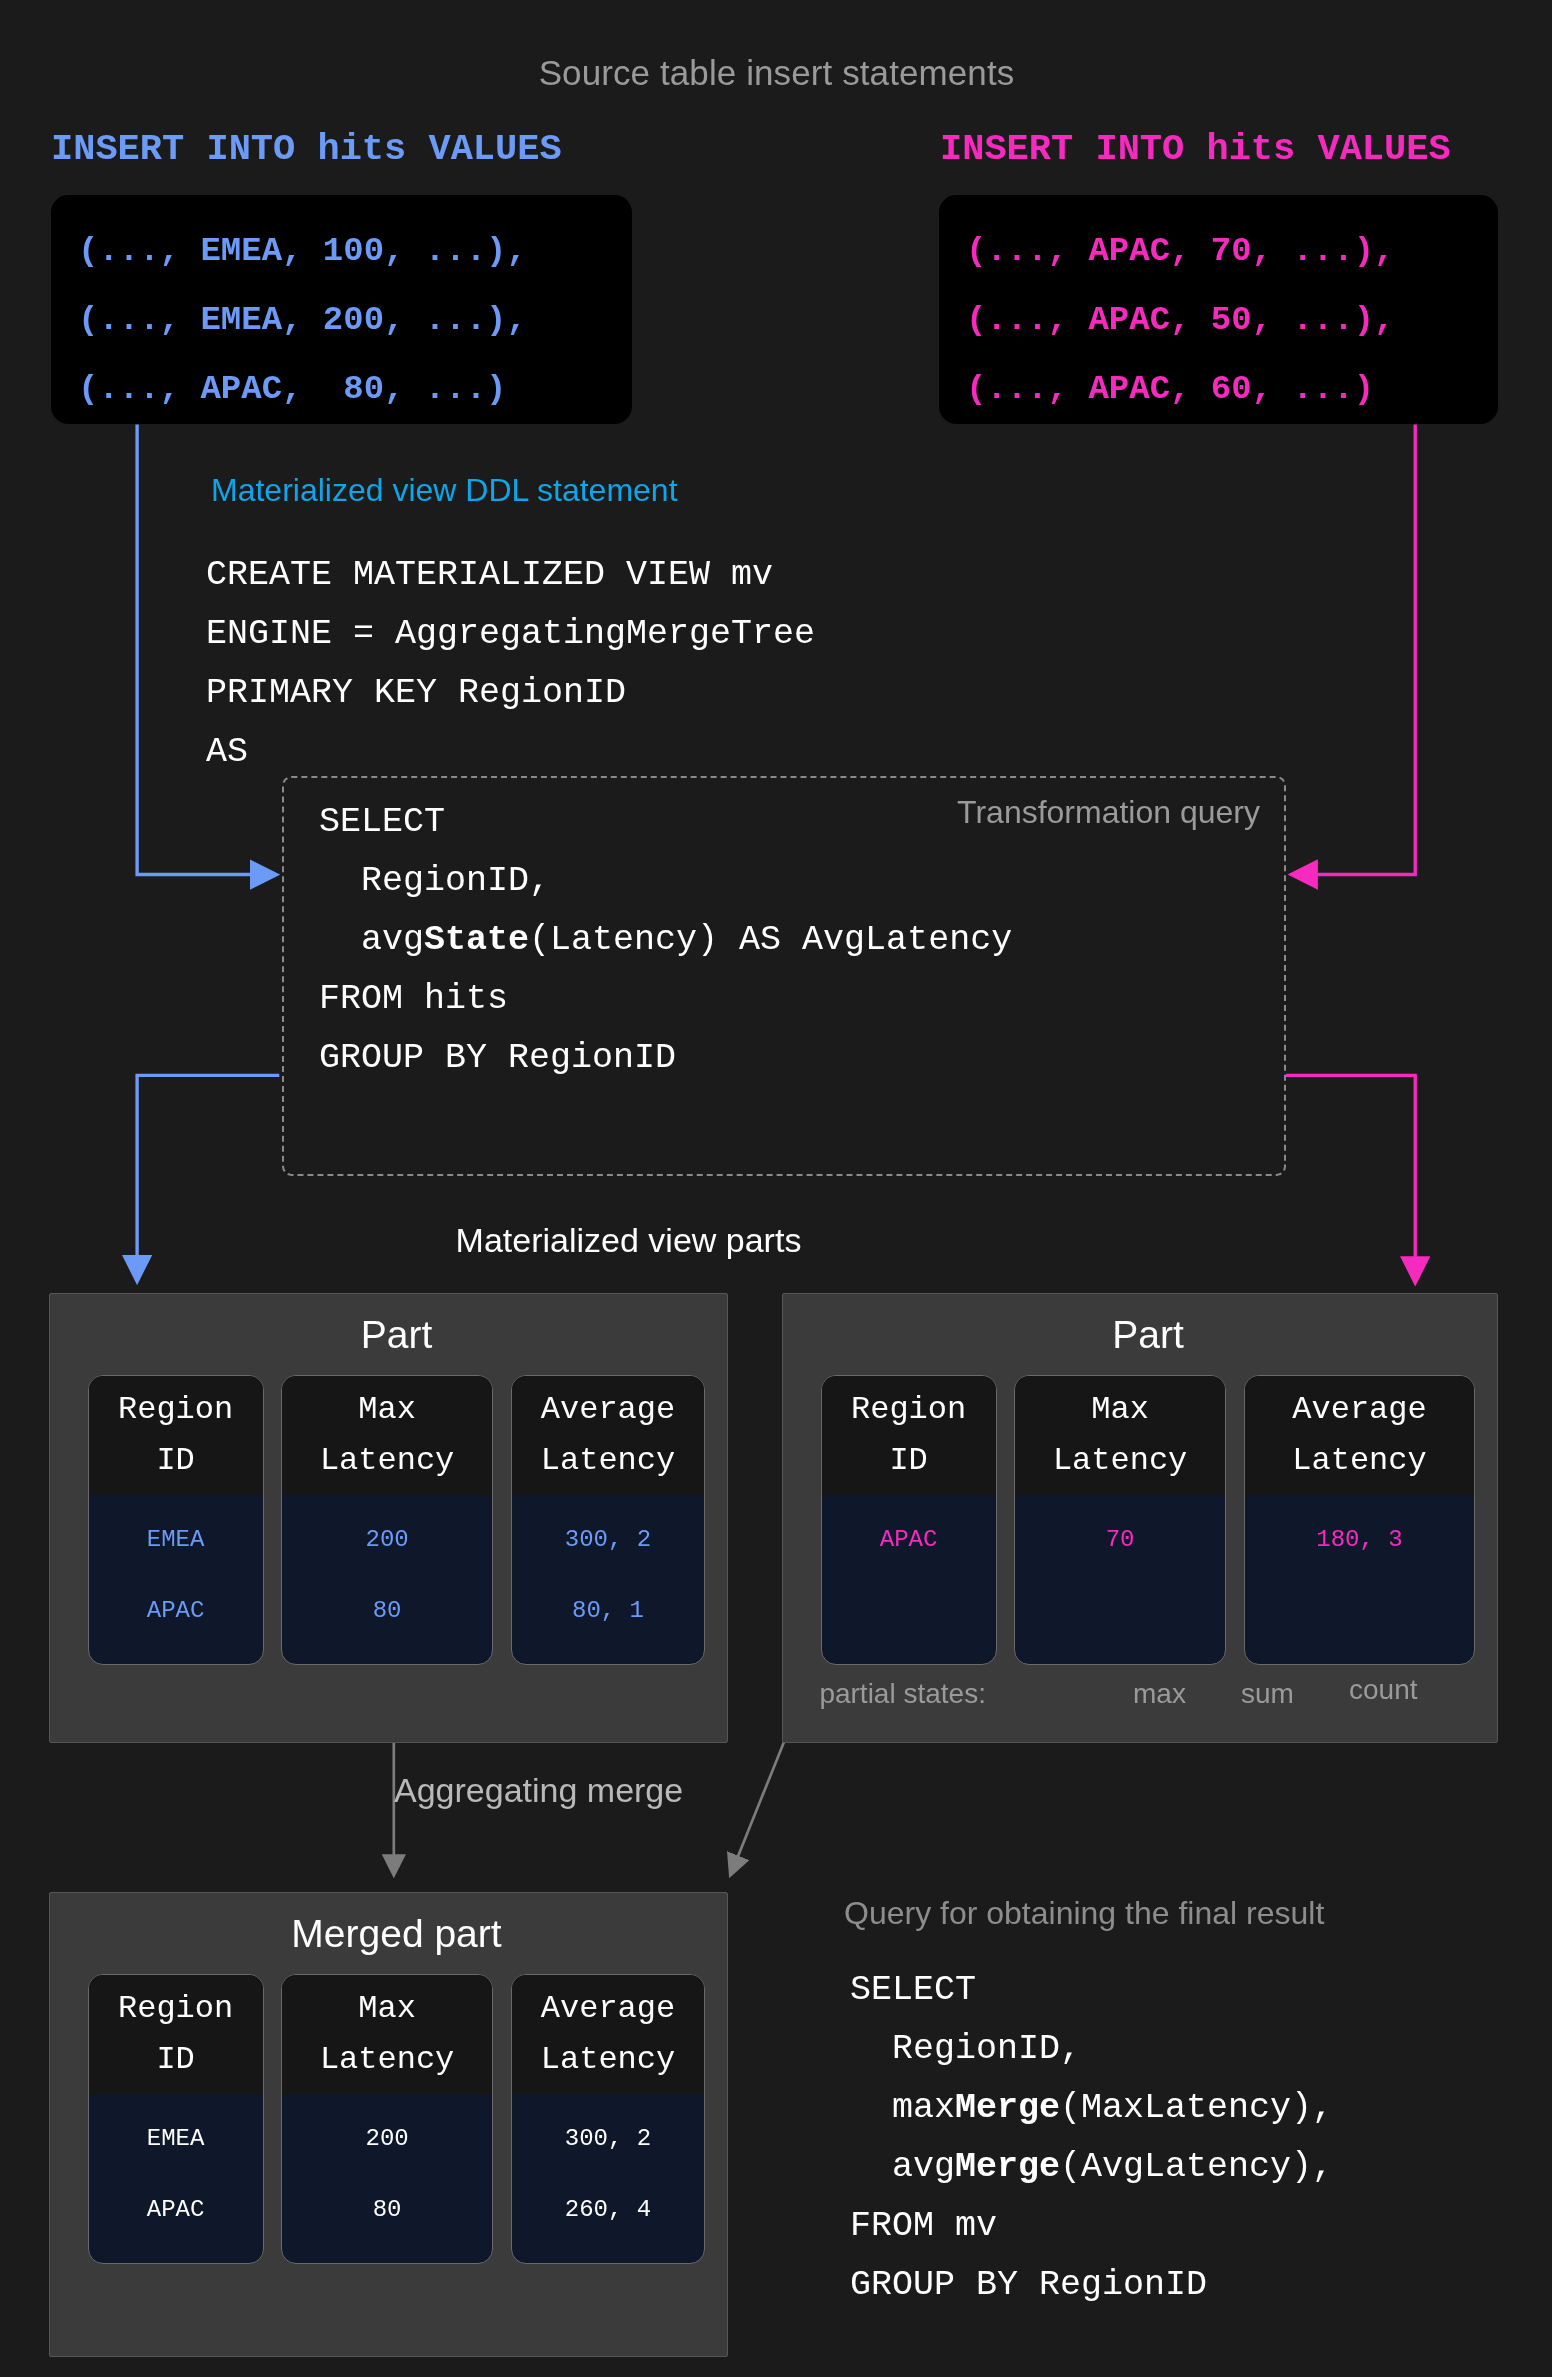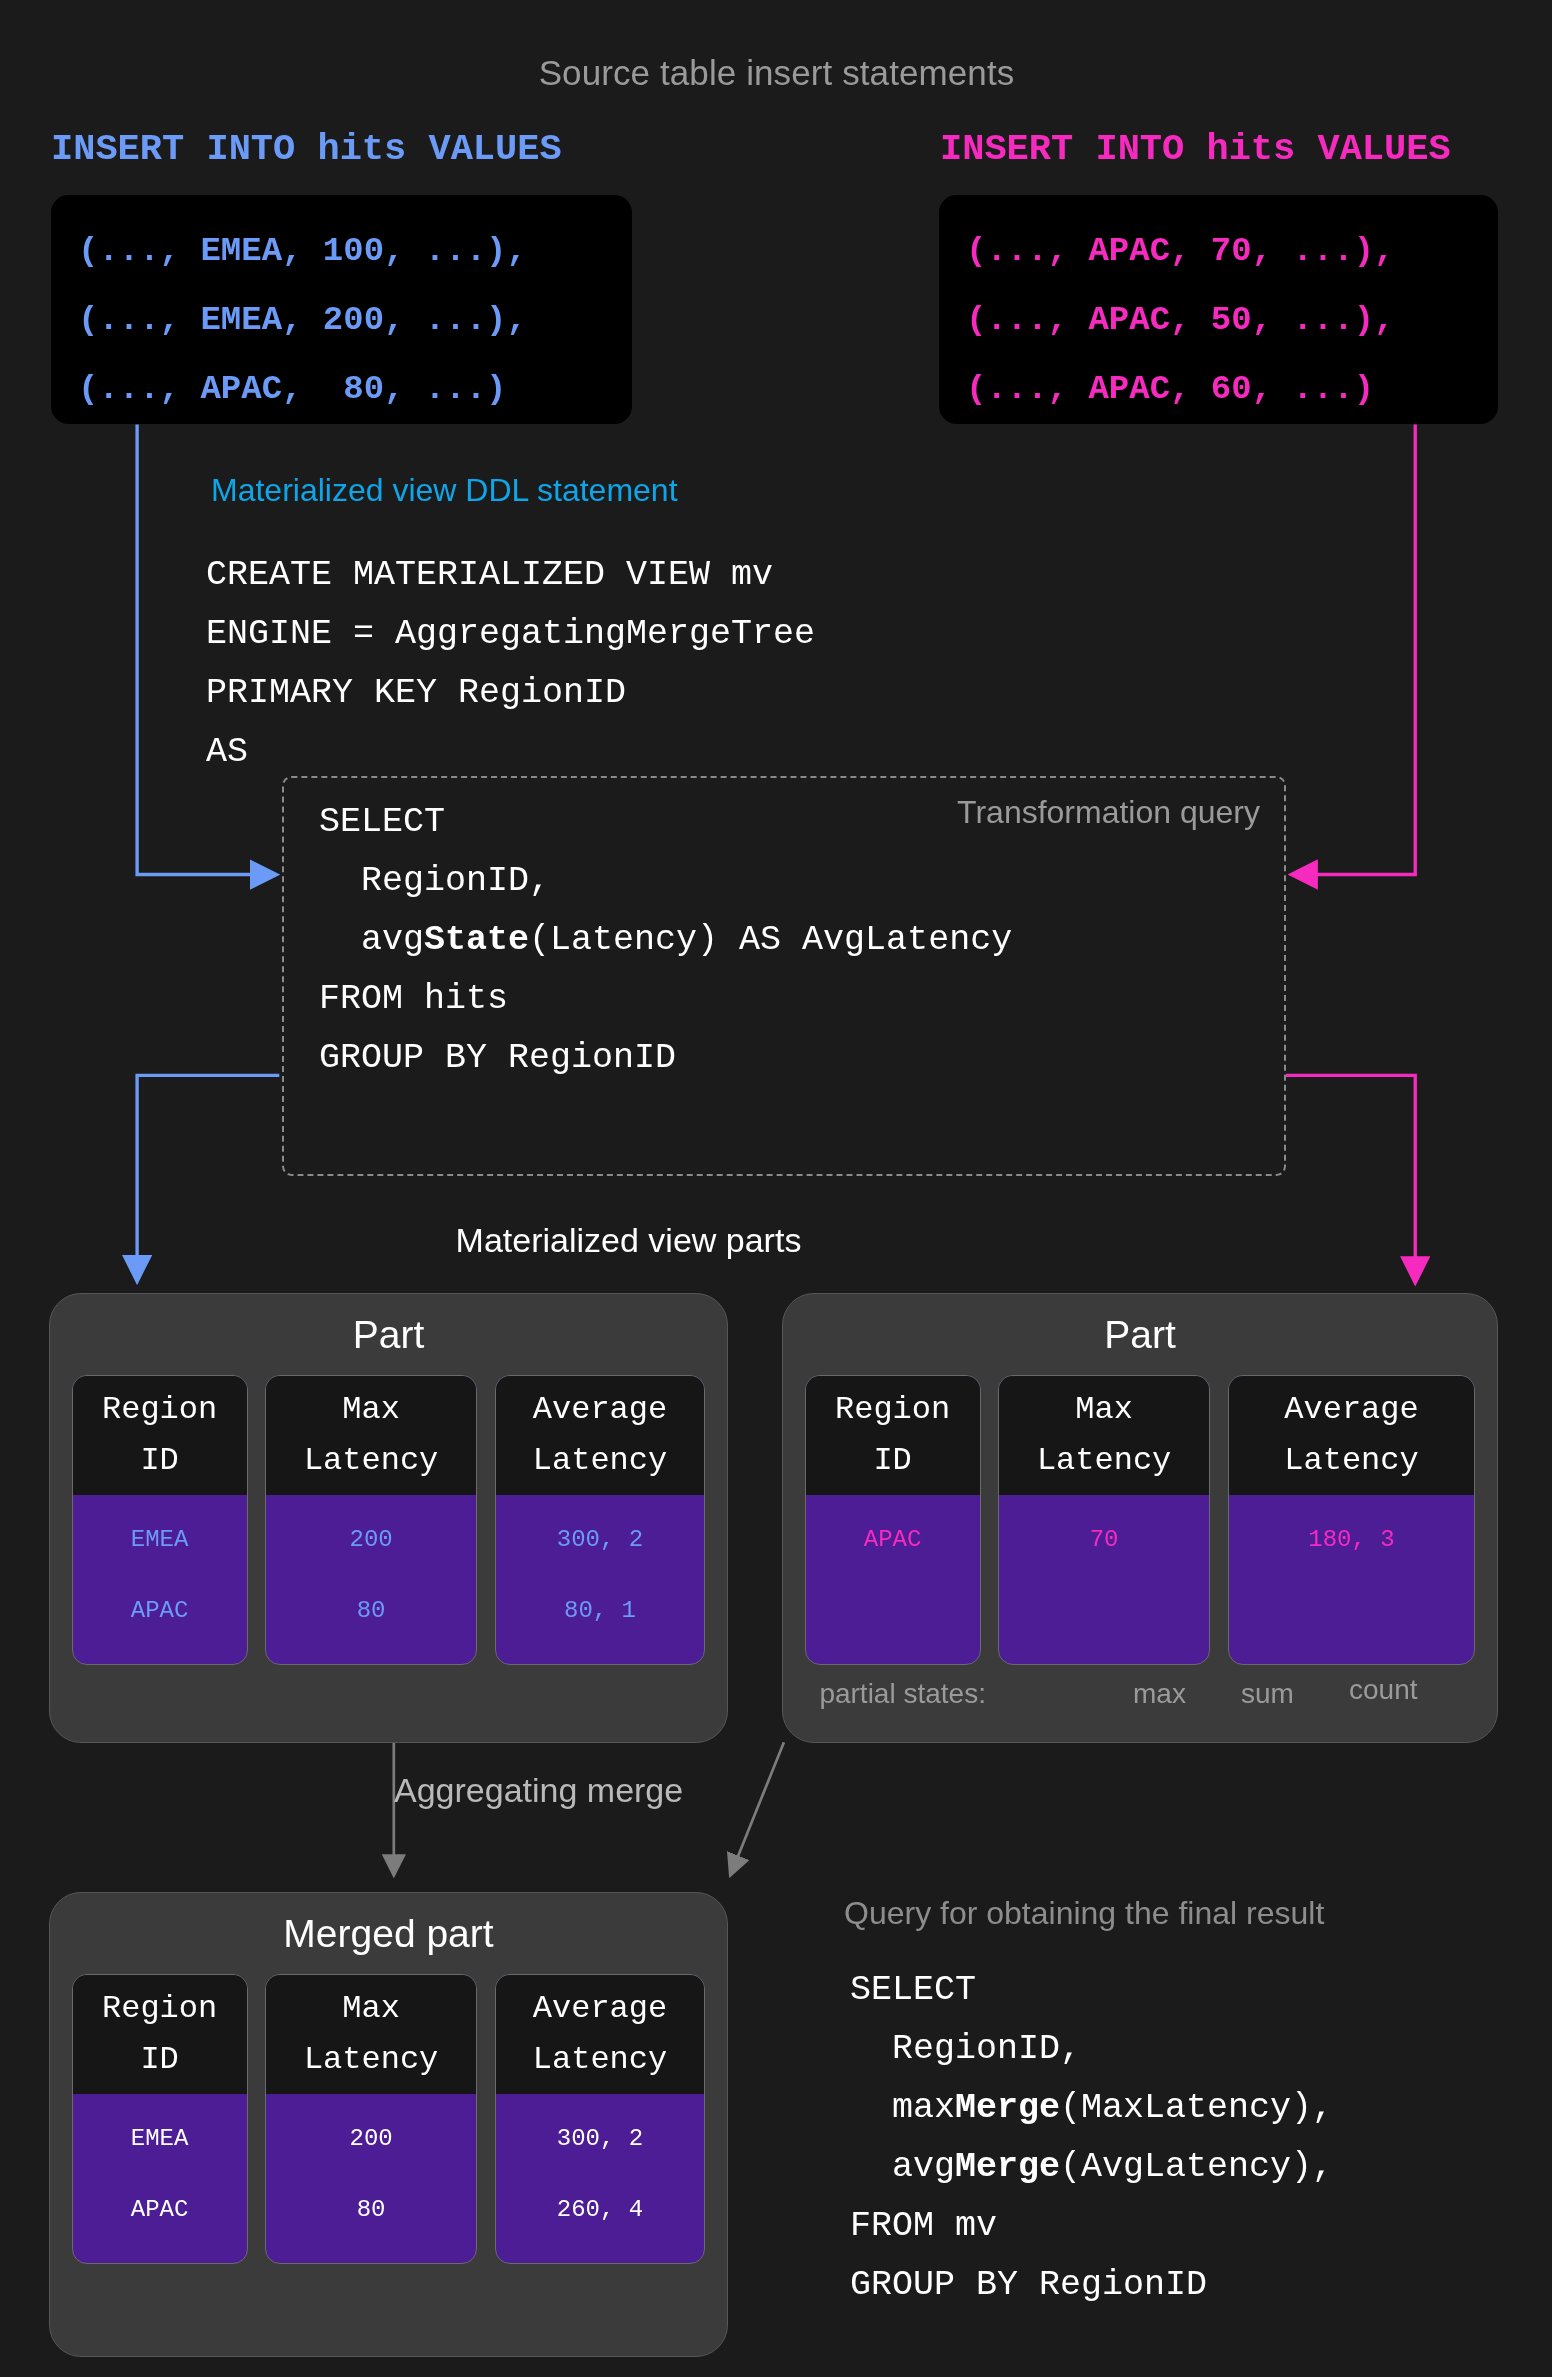--- a/index.html
+++ b/index.html
@@ -65,34 +65,35 @@
   .tq-line b{font-weight:700;}
 
   
   #mvparts-label{
     left:0;top:1221px;width:1257px;text-align:center;
     font-size:34px;color:#ffffff;
   }
 
   
   .part-box{
-    background:#3b3b3b;border-radius:32px;border:0.7px solid #565656;
+    background:#3b3b3b;border-radius:2px;border:0.7px solid #565656;
     box-sizing:border-box;
+    padding-left:16px;
   }
   #part-left{left:49px;top:1293px;width:679px;height:450px;}
   #part-right{left:782px;top:1293px;width:716px;height:450px;}
   #merged-part{left:49px;top:1892px;width:679px;height:465px;}
 
   .part-title{
     text-align:center;font-size:39px;color:#ffffff;
     margin-top:19px;font-family:"Liberation Sans",sans-serif;
   }
   .cols{display:flex;gap:17.5px;padding:0 21.6px;margin-top:17.5px;}
   .col{
-    flex:1;background:#4c1d95;border:0.7px solid #6a6a6a;border-radius:15px;
+    flex:1;background:#0f172a;border:0.7px solid #6a6a6a;border-radius:15px;
     overflow:hidden;
   }
   .col-head{
     background:#161616;color:#ffffff;
     font-family:"Liberation Mono",monospace;
     font-size:32px;line-height:51px;text-align:center;
     padding:8px 0 9.4px 0;white-space:pre;
   }
   .col-body{padding:9.4px 0 17.5px 0;}
   .cell{

